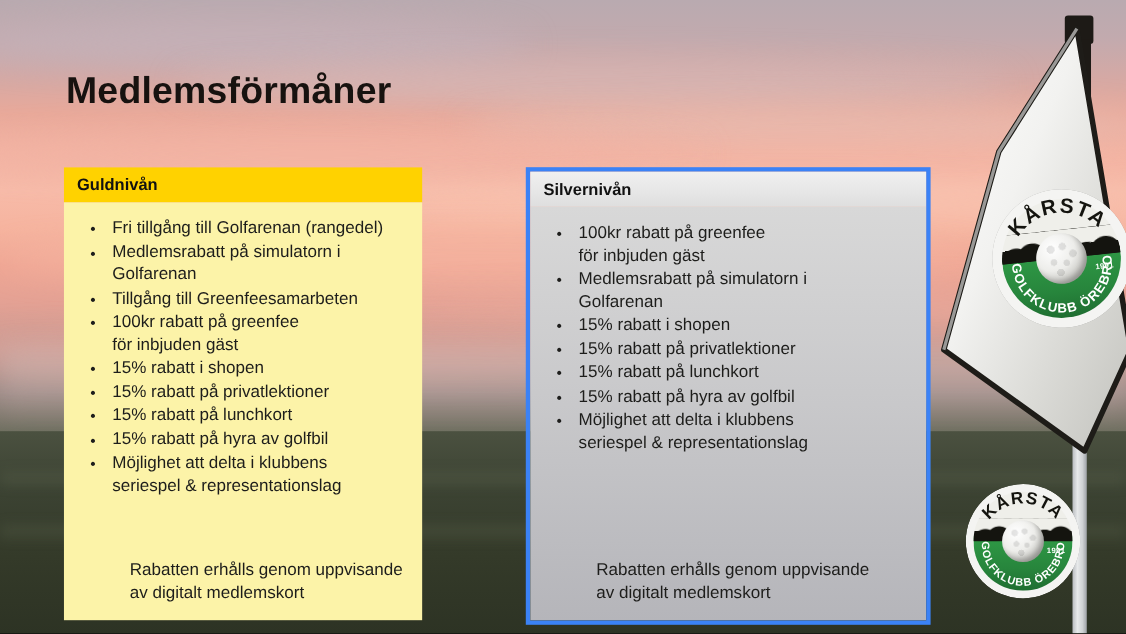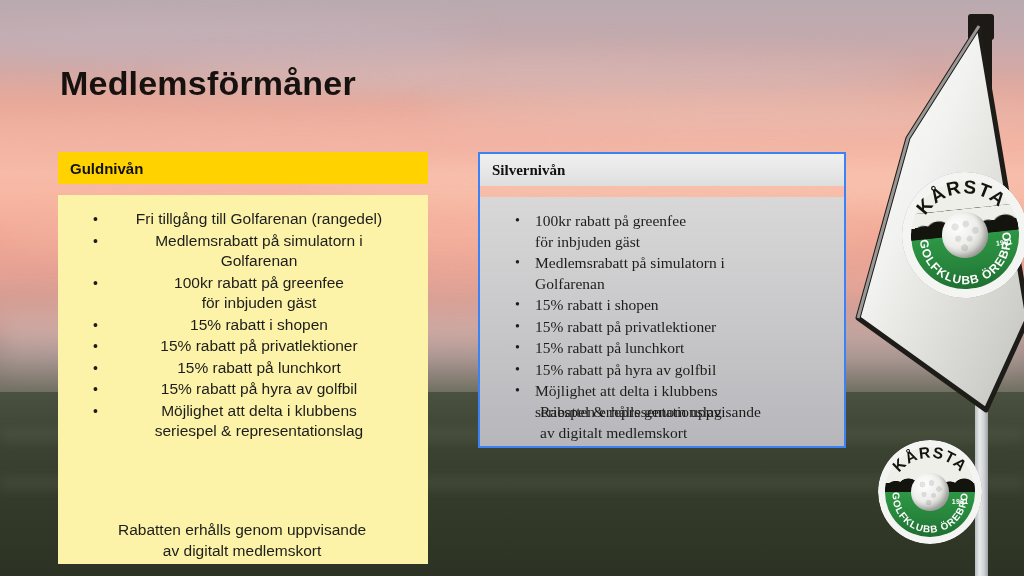--- a/index.html
+++ b/index.html
@@ -98,21 +98,21 @@
     display: flex;
     align-items: center;
   }
   .panel-body {
     box-sizing: border-box;
     position: relative;
     width: 100%;
     height: calc(100% - 32px);
   }
   .benefit-list {
-    margin: 11px;
+    margin: 0;
     padding: 14px 12px 0 22px;
     list-style: none;
   }
   .benefit-list li {
     position: relative;
     font-size: 15.5px;
     line-height: 20.5px;
     color: #1d1d1b;
     margin-bottom: 1px;
     padding-left: 22px;
@@ -132,33 +132,32 @@
     left: 12px;
     bottom: 14px;
     font-size: 15.5px;
     line-height: 21px;
     color: #1d1d1b;
     white-space: pre-line;
     margin-left: 48px;
   }
 
   
-  #panel-gold { left: 58px; top: 152px; width: 370px; height: 412px; text-align: center; }
+  #panel-gold { left: 58px; top: 152px; width: 326px; height: 412px; }
   #panel-gold .panel-header {
     height: 32px;
     padding-left: 12px;
     background: #ffd200;
   }
   #panel-gold .panel-body { background: #fcf3a8; }
 
   
   #panel-silver {
-    left: 478px; top: 152px; width: 368px; height: 296px;
-    border: 2px solid #3b82f6;
-    font-family: Liberation Serif, serif;
+    left: 478px; top: 152px; width: 368px; height: 416px;
+    border: 4px solid #3b82f6;
   }
   #panel-silver .panel-header {
     height: 32px;
     padding-left: 12px;
     background: linear-gradient(180deg, #f0f0f0 0%, #e6e6e6 60%, #dedede 100%);
   }
   #panel-silver .panel-body {
     background: linear-gradient(180deg, #d8d8d8 0%, #c9c9cb 45%, #b5b5ba 100%);
     height: calc(100% - 32px);
   }
@@ -287,20 +286,21 @@
 
   <div class="slide-title">Medlemsförmåner</div>
 
   <div class="panel" id="panel-gold">
     <div class="panel-header">Guldnivån</div>
     <div class="panel-body">
       <ul class="benefit-list" id="list-gold">
           <li>Fri tillgång till Golfarenan (rangedel)</li>
           <li>Medlemsrabatt på simulatorn i
 Golfarenan</li>
+          <li>Tillgång till Greenfeesamarbeten</li>
           <li>100kr rabatt på greenfee
 för inbjuden gäst</li>
           <li>15% rabatt i shopen</li>
           <li>15% rabatt på privatlektioner</li>
           <li>15% rabatt på lunchkort</li>
           <li>15% rabatt på hyra av golfbil</li>
           <li>Möjlighet att delta i klubbens
 seriespel &amp; representationslag</li>
         </ul>
       <div class="panel-footer">Rabatten erhålls genom uppvisande

